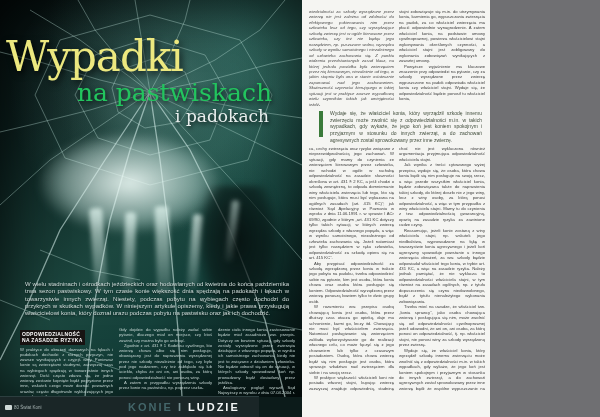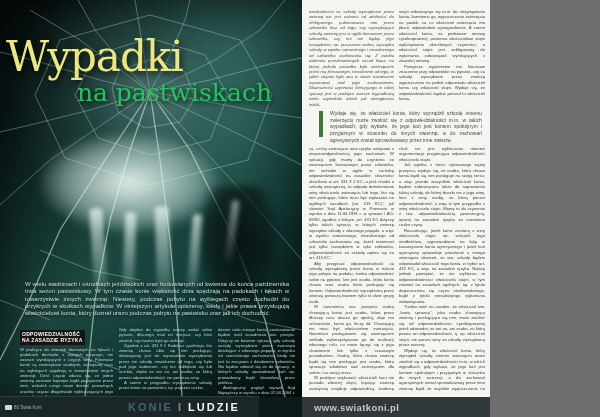--- a/index.html
+++ b/index.html
@@ -116,20 +116,21 @@
       <div class="leg leg1"></div>
       <div class="leg leg2"></div>
       <div class="leg leg3"></div>
       <div class="leg leg4"></div>
       <div class="horse-dark"></div>
       <div class="blaze"></div>
     </div>
 
     <h1 class="title">Wypadki</h1>
     <div class="sub1">na pastwiskach</div>
+    <div class="sub2">i padokach</div>
 
     <p class="intro">W wielu stadninach i ośrodkach jeździeckich oraz hodowlanych od kwietnia do końca października trwa sezon pastwiskowy. W tym czasie konie większość dnia spędzają na padokach i łąkach w towarzystwie innych zwierząt. Niestety, podczas pobytu na wybiegach często dochodzi do przykrych w skutkach wypadków. W niniejszym artykule opiszemy, kiedy i jakie prawa przysługują właścicielowi konia, który doznał urazu podczas pobytu na pastwisku oraz jak ich dochodzić.</p>
 
     <div class="lcol lc1">
       <div class="sec-head">
         <div>ODPOWIEDZIALNOŚĆ</div>
         <div>NA ZASADZIE RYZYKA</div>
       </div>
       <p class="cont">W praktyce do obrażeń doznanych na łąkach i padokach dochodzi z różnych przyczyn, nie zawsze wynikających z czyjejś winy. Ponieważ konie są zwierzętami stadnymi, zazwyczaj czas na wybiegach spędzają w towarzystwie innych zwierząt. Dość często zdarza się, że jedno zwierzę zostanie kopnięte bądź pogryzione przez inne, wskutek czego może doznać poważnych urazów, często długotrwale wykluczających jego normalne użytkowanie.</p>
     </div>
@@ -177,18 +178,15 @@
       <p>W praktyce większość właścicieli koni nie posiada własnej stajni, kupując zwierzę zazwyczaj znajduje odpowiednią, stadninę bądź ośrodek jeździecki, w którym umieszcza zwierzę, w oparciu o tzw. umowę pensjonatu. Na podstawie tej umowy prowadzący</p>
     </div>
     <div class="rcol rc2-bot">
       <p class="cont">choć nie jest wykluczona również argumentacja przyjmująca odpowiedzialność właściciela stajni.</p>
       <p>Jak wynika z treści cytowanego wyżej przepisu, wydaje się, że osoba, która chowa konia bądź się nim posługuje na swoją rzecz, a więc przede wszystkim właściciel konia, będzie zobowiązana także do naprawienia takiej szkody, do której doszło nie z jego winy, lecz z winy osoby, za którą ponosi odpowiedzialność, a więc w tym przypadku z winy właściciela stajni. Mamy tu do czynienia z tzw. odpowiedzialnością gwarancyjną, opartą na zasadzie ryzyka za zawinione cudze czyny.</p>
       <p>Reasumując, jeżeli konie zostaną z winy właściciela stajni, np. wskutek jego niedbalstwa, wyprowadzone na łąkę w towarzystwie konia agresywnego i jeżeli koń agresywny spowoduje powstanie u innego zwierzęcia obrażeń, za ww. szkody będzie odpowiadał właściciel tego konia, w trybie art. 431 KC, a więc na zasadzie ryzyka. Należy jednak pamiętać, że nie wyklucza to odpowiedzialności właściciela stajni, w tym również na zasadach ogólnych, np. z tytułu dopuszczenia się czynu niedozwolonego, bądź z tytułu nienależytego wykonania zobowiązania.</p>
       <p>Trzeba mieć na uwadze, że właściciel tzw. „konia sprawcy”, jako osoba chowająca zwierzę i posługująca się nim, może zwolnić się od odpowiedzialności cywilnoprawnej jeżeli udowodni, że ani on, ani osoba, za którą ponosi on odpowiedzialność, tj. np. właściciel stajni, nie ponosi winy za szkody wyrządzoną przez zwierzę.</p>
       <p>Wydaje się, że właściciel konia, który wyrządził szkodę innemu zwierzęciu może zwolnić się z odpowiedzialności m.in. w takich wypadkach, gdy wykaże, że jego koń jest koniem spokojnym i przyjaznym w stosunku do innych zwierząt, a do zachowań agresywnych został sprowokowany przez inne zwierzę bądź że wspólne wypuszczanie na padok kilku zwierząt było uzgodnione przez wszystkich właścicieli.</p>
     </div>
 
-    <div class="footer-right">
-      <span class="url">www.swiatkoni.pl</span>
-    </div>
   </div>
 
 </div>
 
 </body></html>

